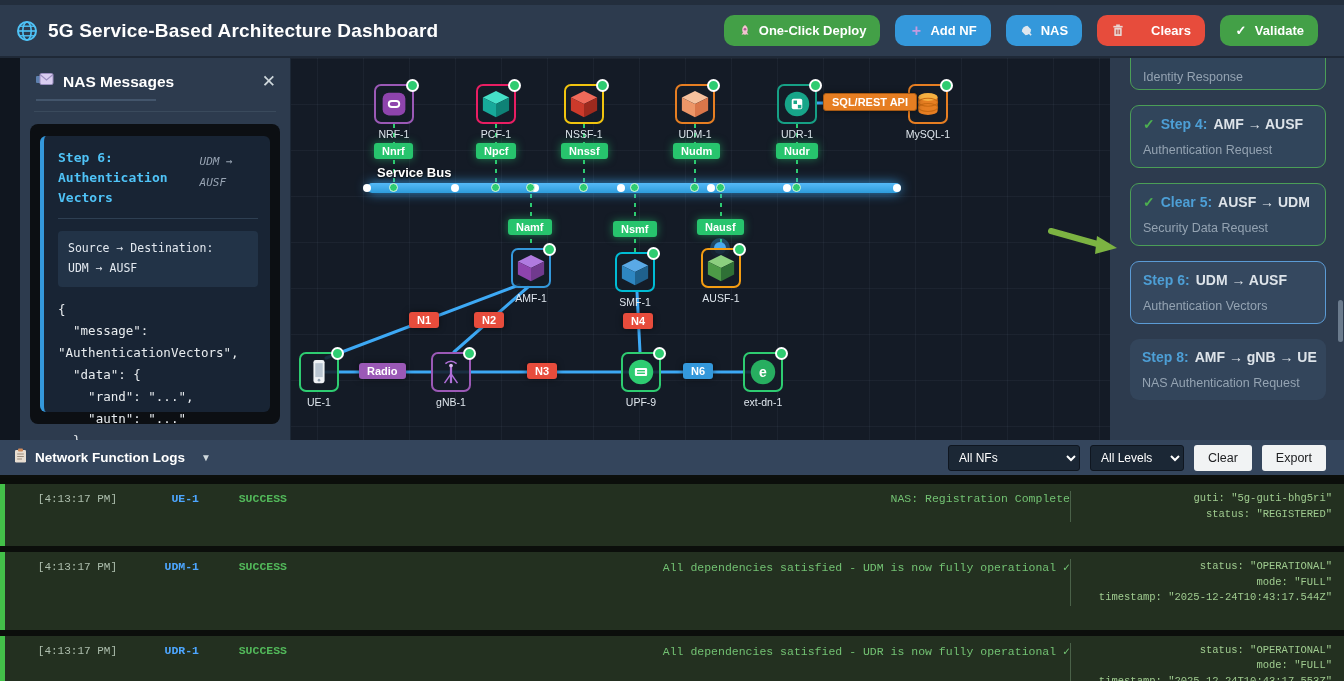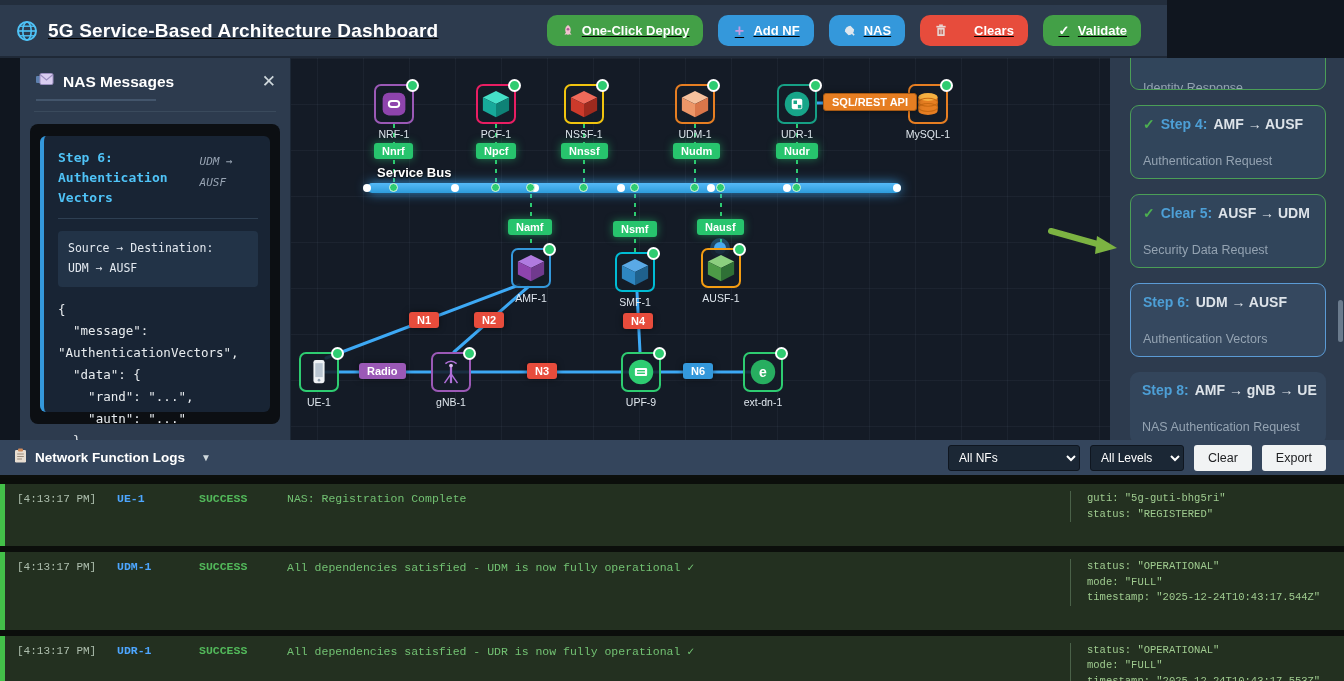--- a/index.html
+++ b/index.html
@@ -1,22 +1,22 @@
 <!DOCTYPE html>
 <html><head>
 <meta charset="utf-8">
 <style>
   * { margin:0; padding:0; box-sizing:border-box; }
   html,body { width:1344px; height:681px; overflow:hidden; background:#10161f;
               font-family:"Liberation Sans", sans-serif; }
 
   
-  .header { position:absolute; left:0; top:0; width:1167px; height:58px;
+  .header { position:absolute; left:0; top:0; width:1344px; height:58px;
             background:#2d3b4e; border-top:5px solid #232e3d; border-bottom:2px solid #1f2937;
-            display:flex; align-items:center; padding:0 26px 0 16px; z-index:40;text-decoration:underline; }
+            display:flex; align-items:center; padding:0 26px 0 16px; z-index:40; }
   .brand { display:flex; align-items:center; gap:10px; }
   .brand h1 { color:#fff; font-size:19px; font-weight:bold; letter-spacing:.2px; }
   .hbtns { margin-left:auto; display:flex; gap:15px; }
   .btn { display:flex; align-items:center; gap:7px; border:none; border-radius:10px;
          padding:8px 14px; color:#fff; font-weight:bold; font-size:13px; cursor:pointer;
          font-family:"Liberation Sans", sans-serif; }
   .btn.green { background:#43a047; } .btn.blue { background:#3498db; } .btn.red { background:#e74c3c;gap:26px; }
   .bico { display:inline-flex; width:14px; height:14px; align-items:center; justify-content:center; }
 
   
@@ -70,39 +70,39 @@
   .steps-panel { position:absolute; left:1110px; top:58px; width:234px; height:382px;
                  background:#2d3b4e; overflow:hidden; z-index:20; padding:0 18px 0 20px; }
   .step-card { border-radius:9px; background:#33455b; padding:9px 12px; margin-top:15px; }
   .step-card.done { border:1.5px solid #4b9e57; background:#31455b; }
   .step-card.active { border:1.5px solid #5b9bd5; background:#35485f; }
   .step-card.partial { margin-top:-26px; height:58px; overflow:hidden; border:1.5px solid #4b9e57; }
   .st-title { font-size:14px; line-height:18px; white-space:nowrap; }
   .st-check { color:#4caf50; font-weight:bold; margin-right:6px; }
   .st-num { color:#4d9fd6; font-weight:bold; margin-right:6px; }
   .st-route { color:#dde3e9; font-weight:bold; }
-  .st-desc { color:#94a3b2; font-size:12.5px; line-height:16px; margin-top:20px; }
+  .st-desc { color:#94a3b2; font-size:12.5px; line-height:16px; margin-top:9px; }
   .sp-scroll { position:absolute; right:1px; top:300px; width:5px; height:42px; background:#6b7b8d; border-radius:3px; z-index:25; }
   .arrow-annot { position:absolute; left:1045px; top:222px; width:78px; height:36px; z-index:50; }
 
   
   .logs-header { position:absolute; left:0; top:440px; width:1344px; height:38px; background:#34455c;
                  display:flex; align-items:center; padding:0 18px 0 14px; z-index:30; border-bottom:3px solid #0c0f0c; }
   .lg-title { color:#fff; font-weight:bold; font-size:13.5px; margin-left:8px; }
   .lg-caret { color:#cfd8dc; font-size:10px; margin-left:16px; cursor:pointer; }
   .lg-controls { margin-left:auto; display:flex; gap:10px; align-items:center; }
   select.lsel { background:#1b2735; color:#fff; border:1px solid #0f1620; border-radius:3px;
                 height:26px; font-size:12px; padding:0 6px; font-family:"Liberation Sans",sans-serif; }
   .lsel.nf { width:132px; } .lsel.lv { width:94px; }
   .wbtn { background:#f1f3f4; color:#202124; border:none; border-radius:3px; height:26px;
           padding:0 14px; font-size:12.5px; cursor:pointer; font-family:"Liberation Sans",sans-serif; }
   .logs-body { position:absolute; left:0; top:478px; width:1344px; height:203px; background:#0b0e0b;
                overflow:hidden; font-family:"Liberation Mono", monospace; }
   .lrow { margin-top:6px; background:#233020; border-left:5px solid #43c049;
-          display:flex; align-items:flex-start; padding:7px 12px 24px 12px; }
+          display:flex; align-items:flex-start; padding:7px 12px 24px 12px;text-align:right; }
   .lrow .t  { color:#aebfae; font-size:11px; width:100px; flex:none; padding-top:2px; }
   .lrow .nf { color:#4da6ff; font-weight:bold; font-size:11.5px; width:82px; flex:none; padding-top:1px; }
   .lrow .lvl{ color:#52b85a; font-weight:bold; font-size:11.5px; width:88px; flex:none; padding-top:1px; }
   .lrow .msg{ color:#72c172; font-size:11.5px; flex:1; padding-top:1px; }
   .lrow .det{ width:262px; flex:none; border-left:1px solid rgba(150,190,150,.35); padding-left:16px;
               color:#9fcb8f; font-size:10.5px; line-height:15.5px; white-space:pre-wrap; }
   .lrow.h2 { min-height:48px; } .lrow.h3 { min-height:63px; }
 </style>
 </head>
 <body>

